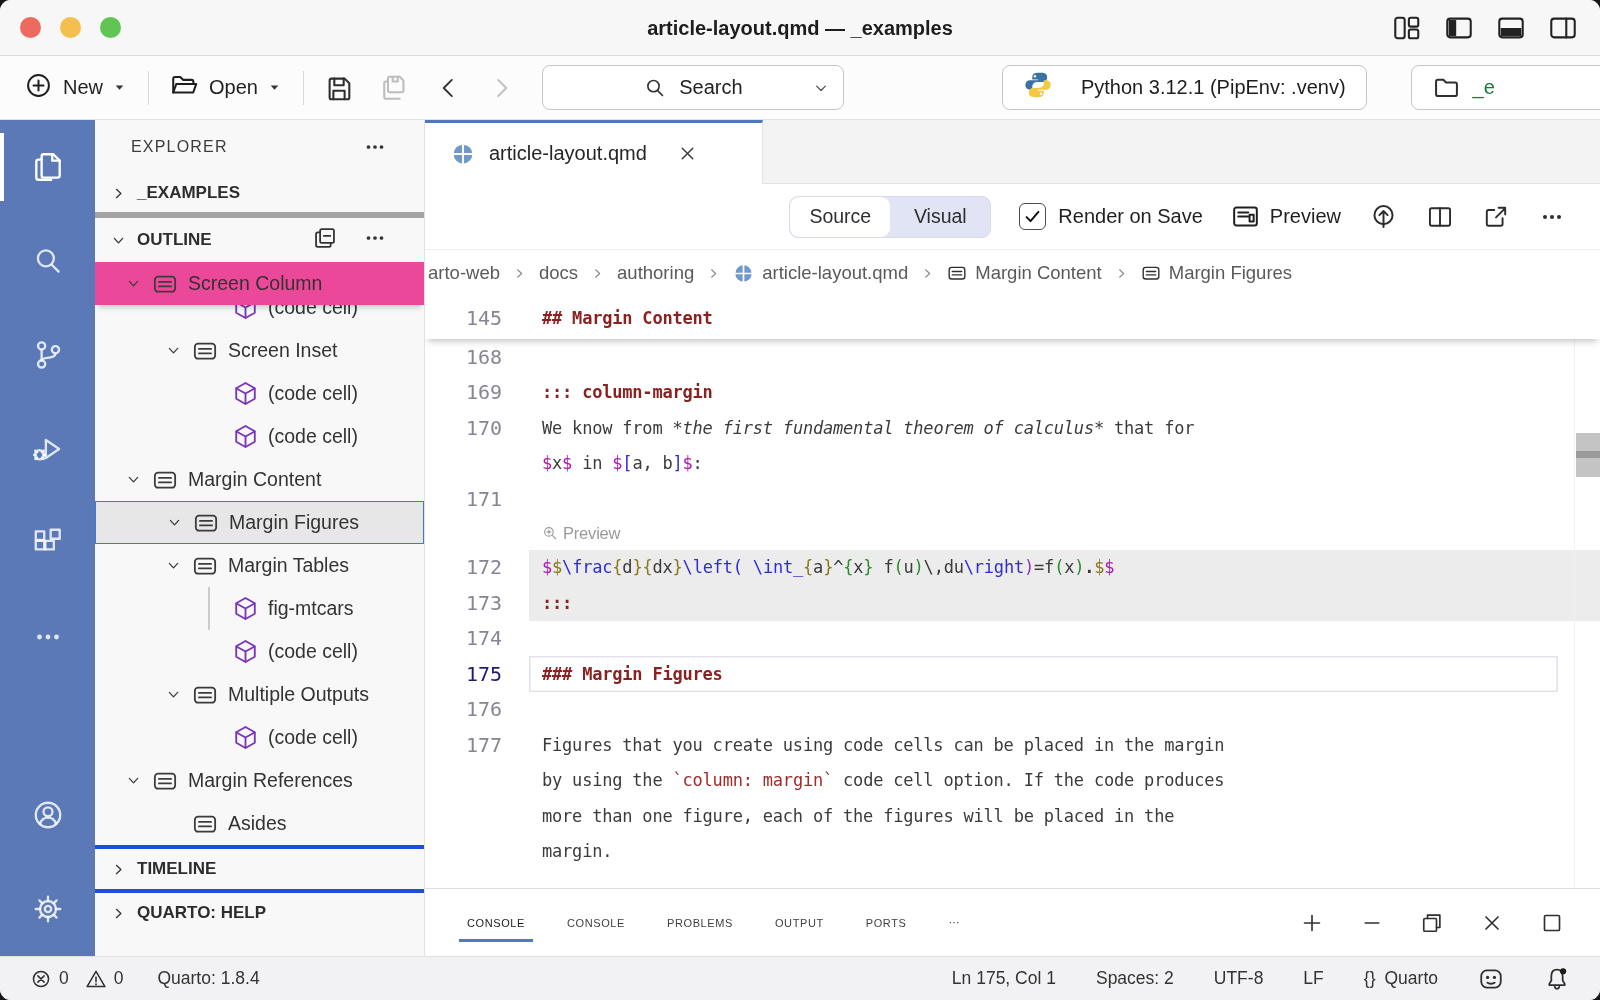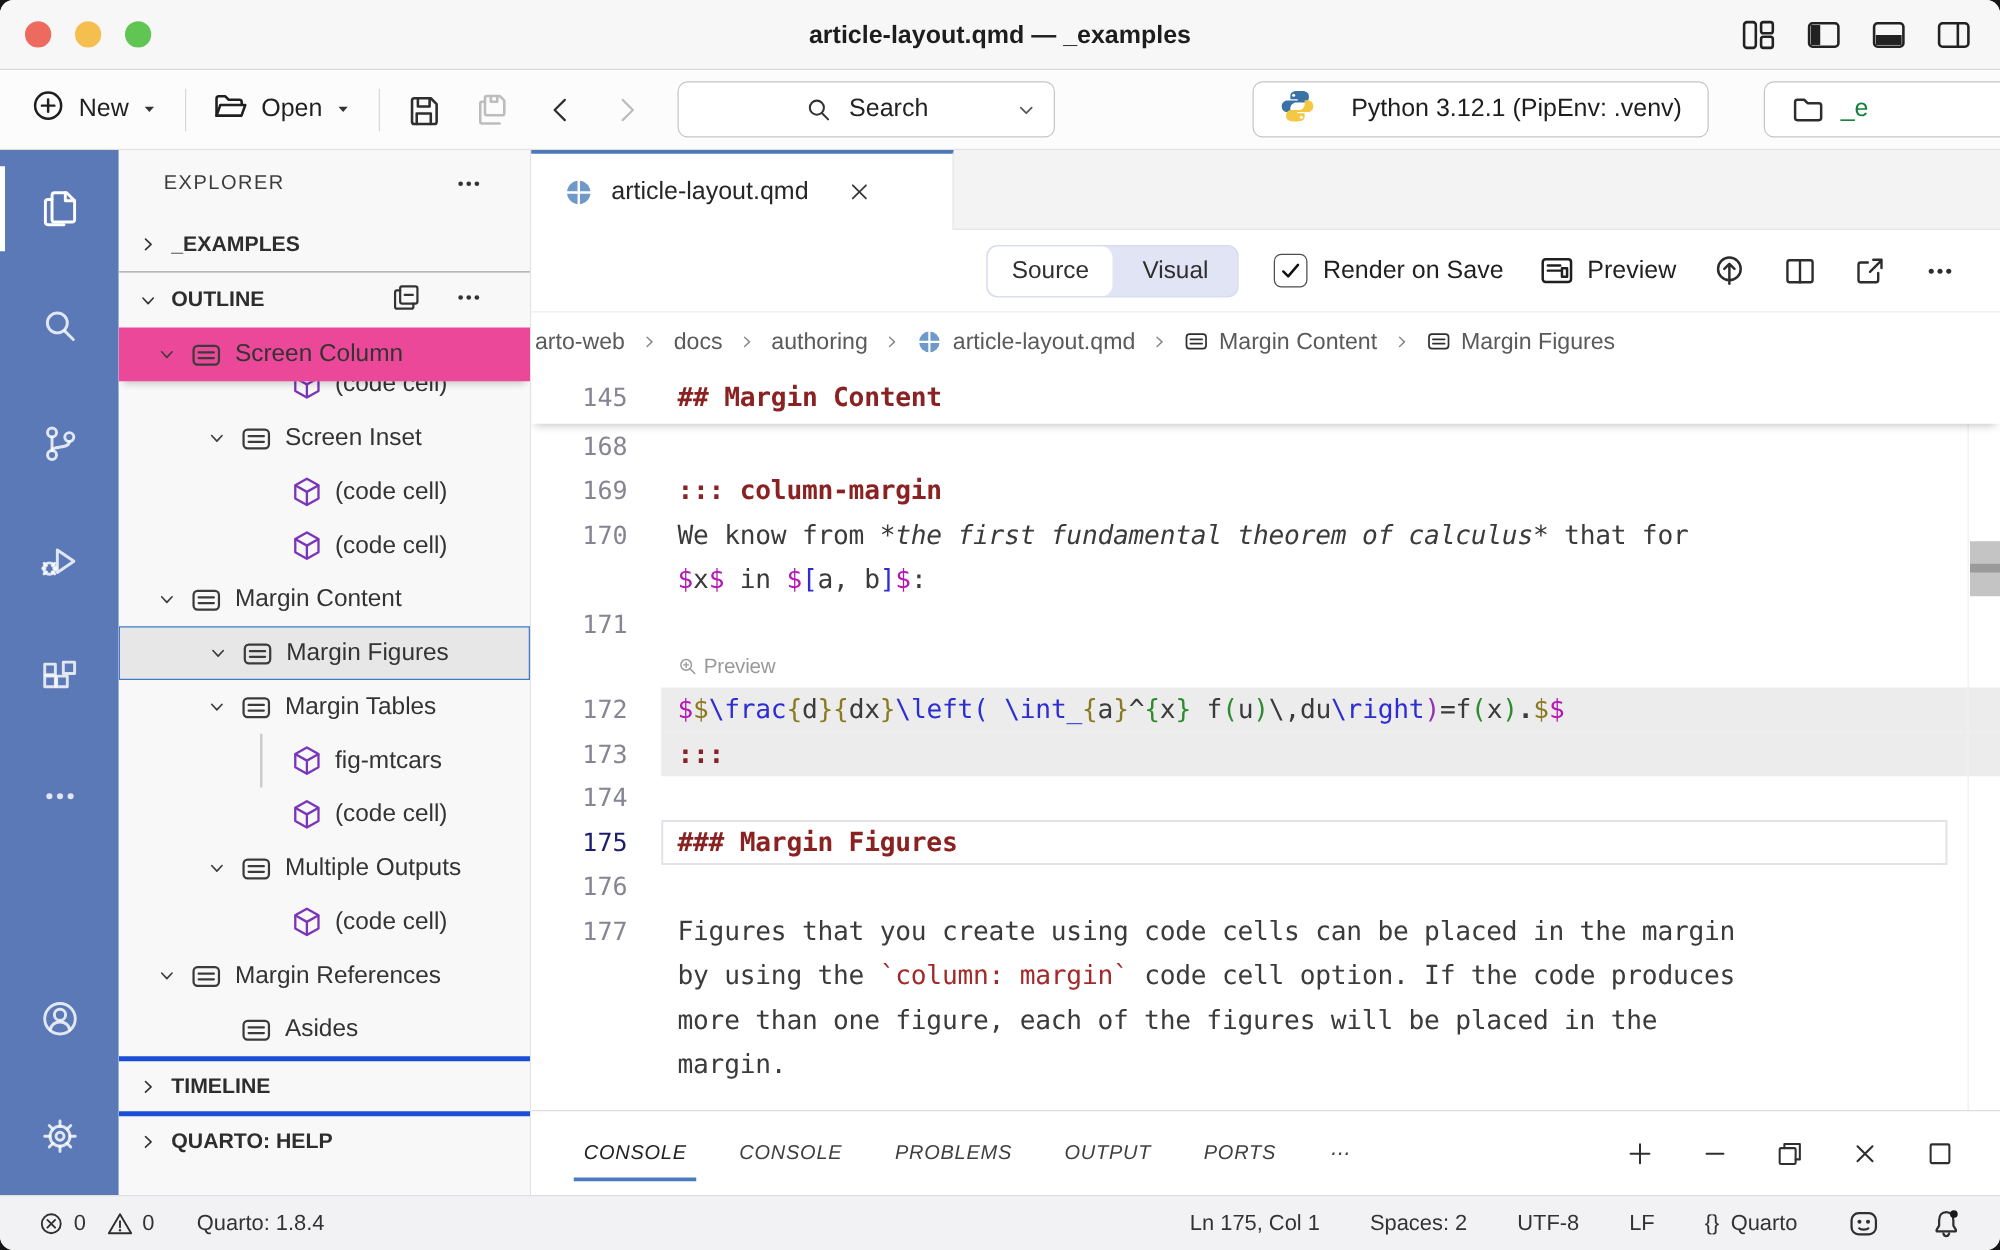--- a/index.html
+++ b/index.html
@@ -42,21 +42,21 @@
 
   
   .sidebar { width:330px; background:#f8f8f8; border-right:1px solid #e2e2e2; display:flex; flex-direction:column;
              flex-shrink:0; overflow:hidden; }
   .sb-header { height:54px; display:flex; align-items:center; padding:0 36px; font-size:16px; letter-spacing:1.2px;
                color:#3c3c3c; }
   .sb-header .more { margin-left:auto; color:#333; display:flex; }
   .sb-section { height:44px; display:flex; align-items:center; gap:9px; padding:0 36px 0 14px; font-weight:bold;
                 font-size:17px; color:#2d2d2d; }
   .sb-section .chevwrap { display:flex; color:#333; }
-  .sb-section.examples { border-bottom:1px solid #a3a3a3; }
+  .sb-section.examples { border-bottom:6px solid #a3a3a3; }
   .sb-section.outline-h .hicons { margin-left:auto; display:flex; gap:24px; color:#333; }
   .sb-section.timeline, .sb-section.quartohelp { border-top:4px solid #1d4ed8; }
   .tree { position:relative; }
   .trow { height:43px; display:flex; align-items:center; position:relative; }
   .lvl1 { padding-left:23px; } .lvl2 { padding-left:63px; } .lvl3 { padding-left:103px; }
   .trow .chev { width:30px; display:flex; justify-content:center; color:#3c3c3c; flex-shrink:0; }
   .trow .ticon { width:34px; display:flex; justify-content:center; color:#3b3b3b; flex-shrink:0; }
   .trow .ticon.cell { color:#7b35b8; }
   .trow .tlabel { margin-left:6px; font-size:19.5px; color:#333; white-space:nowrap; }
   .trow.selected { background:#e7e7e7; border:1.5px solid #3f7bcd; }
@@ -91,38 +91,38 @@
   .bc-ic.globe { display:flex; }
   .bc-ic.sec { display:flex; color:#2f2f2f; }
 
   
   .codewrap { flex:1; position:relative; overflow:hidden; font-family:"DejaVu Sans Mono", monospace; background:#fff; }
   .crow { display:flex; align-items:center; height:35.5px; }
   .crow.sticky { height:43px; position:relative; z-index:2; background:#fff; box-shadow:0 5px 7px -3px rgba(0,0,0,.25); }
   .crow.lens { height:33px; }
   .gut { width:104px; padding-right:27px; text-align:right; font-size:20px; color:#858593; flex-shrink:0; }
   .crow.current .gut { color:#1c1c6e; font-weight:500; }
-  .cnt { flex:1; padding-left:13px; font-size:21px; letter-spacing:-0.2px; white-space:pre; height:100%;
+  .cnt { flex:1; padding-left:13px; font-size:17px; letter-spacing:-0.2px; white-space:pre; height:100%;
          display:flex; align-items:center; min-width:0; }
   .crow.hl .cnt { background:#ececec; }
   .crow.current .cnt { box-shadow:inset 0 0 0 1.6px #e2e2ec; margin-right:42px; }
   .crow.lens .cnt { font-family:"Liberation Sans", sans-serif; font-size:16.5px; color:#9a9a9a; gap:4px; }
   .lensic { display:flex; color:#9a9a9a; }
   .sg-plain { color:#3b3b3b; } .sg-italic { color:#3b3b3b; font-style:italic; }
   .sg-h { color:#8a2222; font-weight:bold; } .sg-code { color:#a22a2a; }
   .sg-dollar { color:#b517b5; } .sg-olive { color:#8a7a1f; } .sg-cmd { color:#2d2dd1; }
   .sg-green { color:#2e8b2e; } .sg-purple { color:#9232b4; } .sg-bold { color:#3b3b3b; font-weight:bold; }
   .vscroll { position:absolute; top:0; right:0; bottom:0; width:26px; border-left:1px solid #f0f0f0; }
   .vthumb { position:absolute; left:1px; right:0; top:137px; height:44px; background:#c4c4c4; }
   .vmark { position:absolute; left:1px; right:0; top:155px; height:7px; background:#9a9a9a; }
 
   
   .panelbar { height:68px; border-top:1px solid #dedede; display:flex; align-items:center; padding:0 36px 0 40px;
               gap:38px; flex-shrink:0; background:#fff; }
-  .ptab { font-size:16px; letter-spacing:.6px; color:#3f3f3f; position:relative; padding:4px 2px; white-space:nowrap;font-style:italic; }
+  .ptab { font-size:11px; letter-spacing:.6px; color:#3f3f3f; position:relative; padding:4px 2px; white-space:nowrap; }
   .ptab.active { color:#222; }
   .ptab.active::after { content:""; position:absolute; left:-6px; right:-6px; bottom:-9px; height:2.5px; background:#4d7cbd; }
   .pactions { margin-left:auto; display:flex; gap:36px; color:#2f2f2f; }
   .pact { display:flex; }
 
   
   .statusbar { height:44px; background:#f2f2f4; border-top:1px solid #e0e0e0; display:flex; align-items:center;
                padding:0 30px; font-size:17.5px; color:#333; flex-shrink:0; }
   .probgroup { display:flex; align-items:center; gap:7px; }
   .probgroup .ic { display:flex; color:#2f2f2f; }

